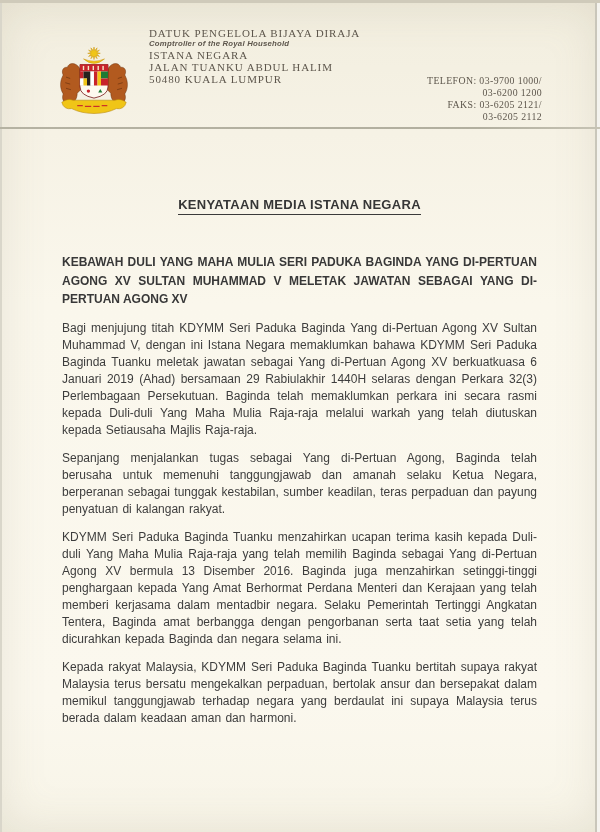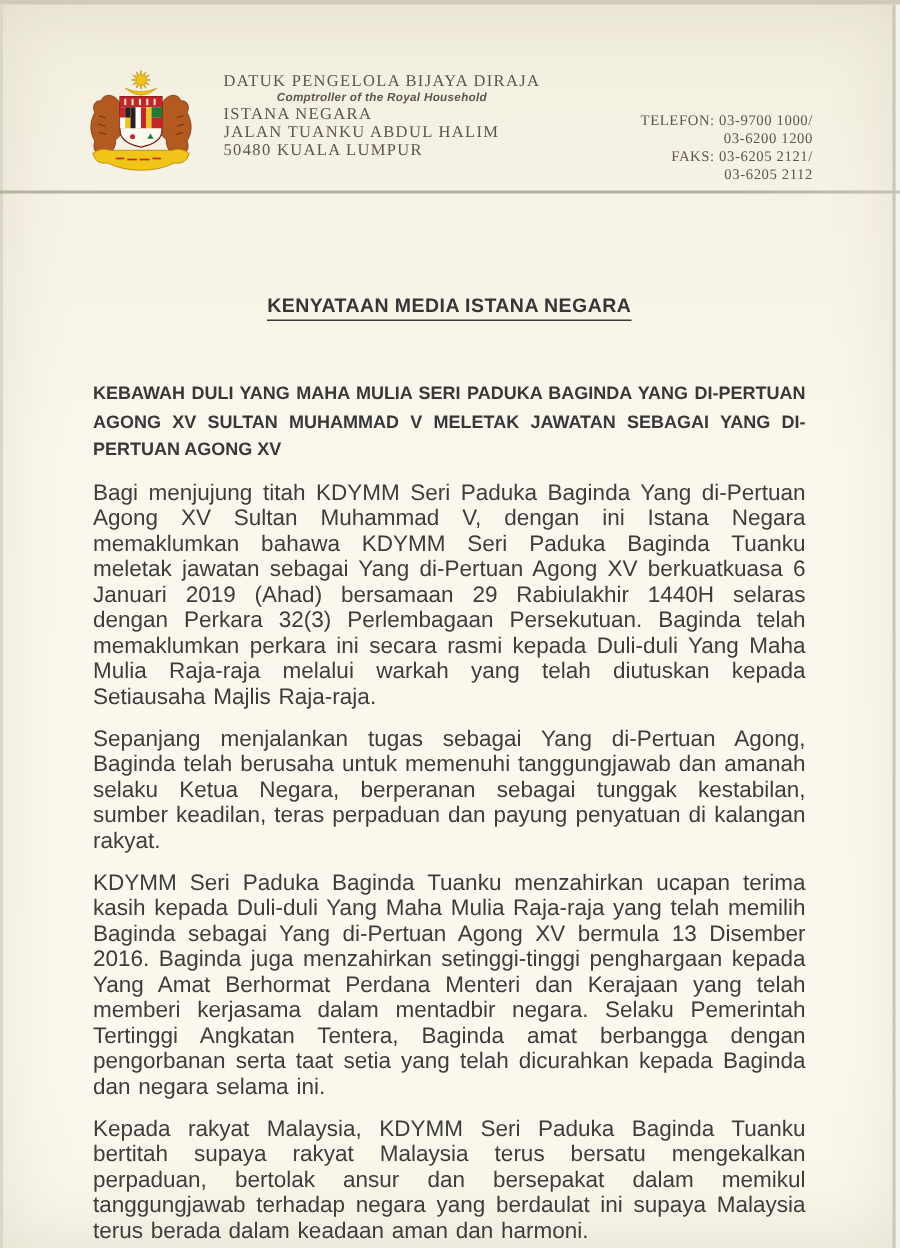--- a/index.html
+++ b/index.html
@@ -16,32 +16,31 @@
     color: #3d3d3d;
   }
   
   .edge-left  { position: absolute; left: 0; top: 0; bottom: 0; width: 2px; background: #d9d6ca; }
   .edge-right { position: absolute; right: 3px; top: 0; bottom: 0; width: 2px; background: #c9c6ba; }
   .edge-right-outer { position: absolute; right: 0; top: 0; bottom: 0; width: 3px; background: #f4f3ee; }
 
   
   .letterhead { position: relative; height: 126px; }
   .crest { position: absolute; left: 52px; top: 34px; width: 84px; height: 90px; }
-  .lh-text { position: absolute; left: 149px; top: 45px; color: #5d564c; }
+  .lh-text { position: absolute; left: 149px; top: 24px; color: #5d564c; }
   .lh-caps {
     font-family: "Liberation Serif", serif;
     font-size: 11px; line-height: 12px; letter-spacing: 0.9px;
     white-space: nowrap;
   }
   .lh-italic {
     font-family: "Liberation Sans", sans-serif;
     font-style: italic; font-weight: bold;
     font-size: 7.8px; line-height: 10px; letter-spacing: 0.2px;
     white-space: nowrap;
-    text-align: center;
   }
   .contact {
     position: absolute; right: 58px; top: 72px;
     text-align: right; color: #5d564c;
     font-family: "Liberation Serif", serif;
     font-size: 9.8px; line-height: 12px; letter-spacing: 0.4px;
     white-space: nowrap;
   }
   .rule { position: absolute; left: 0; right: 0; top: 124px; height: 2px;
           background: linear-gradient(90deg, #b5b2a2 0%, #b2af9f 80%, #c6c3b4 100%); }
@@ -53,21 +52,21 @@
     font-size: 13px; font-weight: bold; letter-spacing: 0.3px; color: #363636;
     border-bottom: 1.5px solid #3a3a3a; padding-bottom: 2px;
   }
   .subject {
     margin: 40px 0 6px 0;
     font-size: 12px; font-weight: bold; line-height: 18.5px;
     text-align: justify; color: #383838;
   }
   .para {
     margin: 11px 0 0 0;
-    font-size: 15px; line-height: 17px;
+    font-size: 12px; line-height: 17px;
     text-align: justify; color: #3d3d3d;
     word-spacing: 1px;
   }
 </style>
 </head>
 <body>
 
 <div class="page">
   <div class="edge-right-outer"></div>
   <div class="edge-left"></div>

